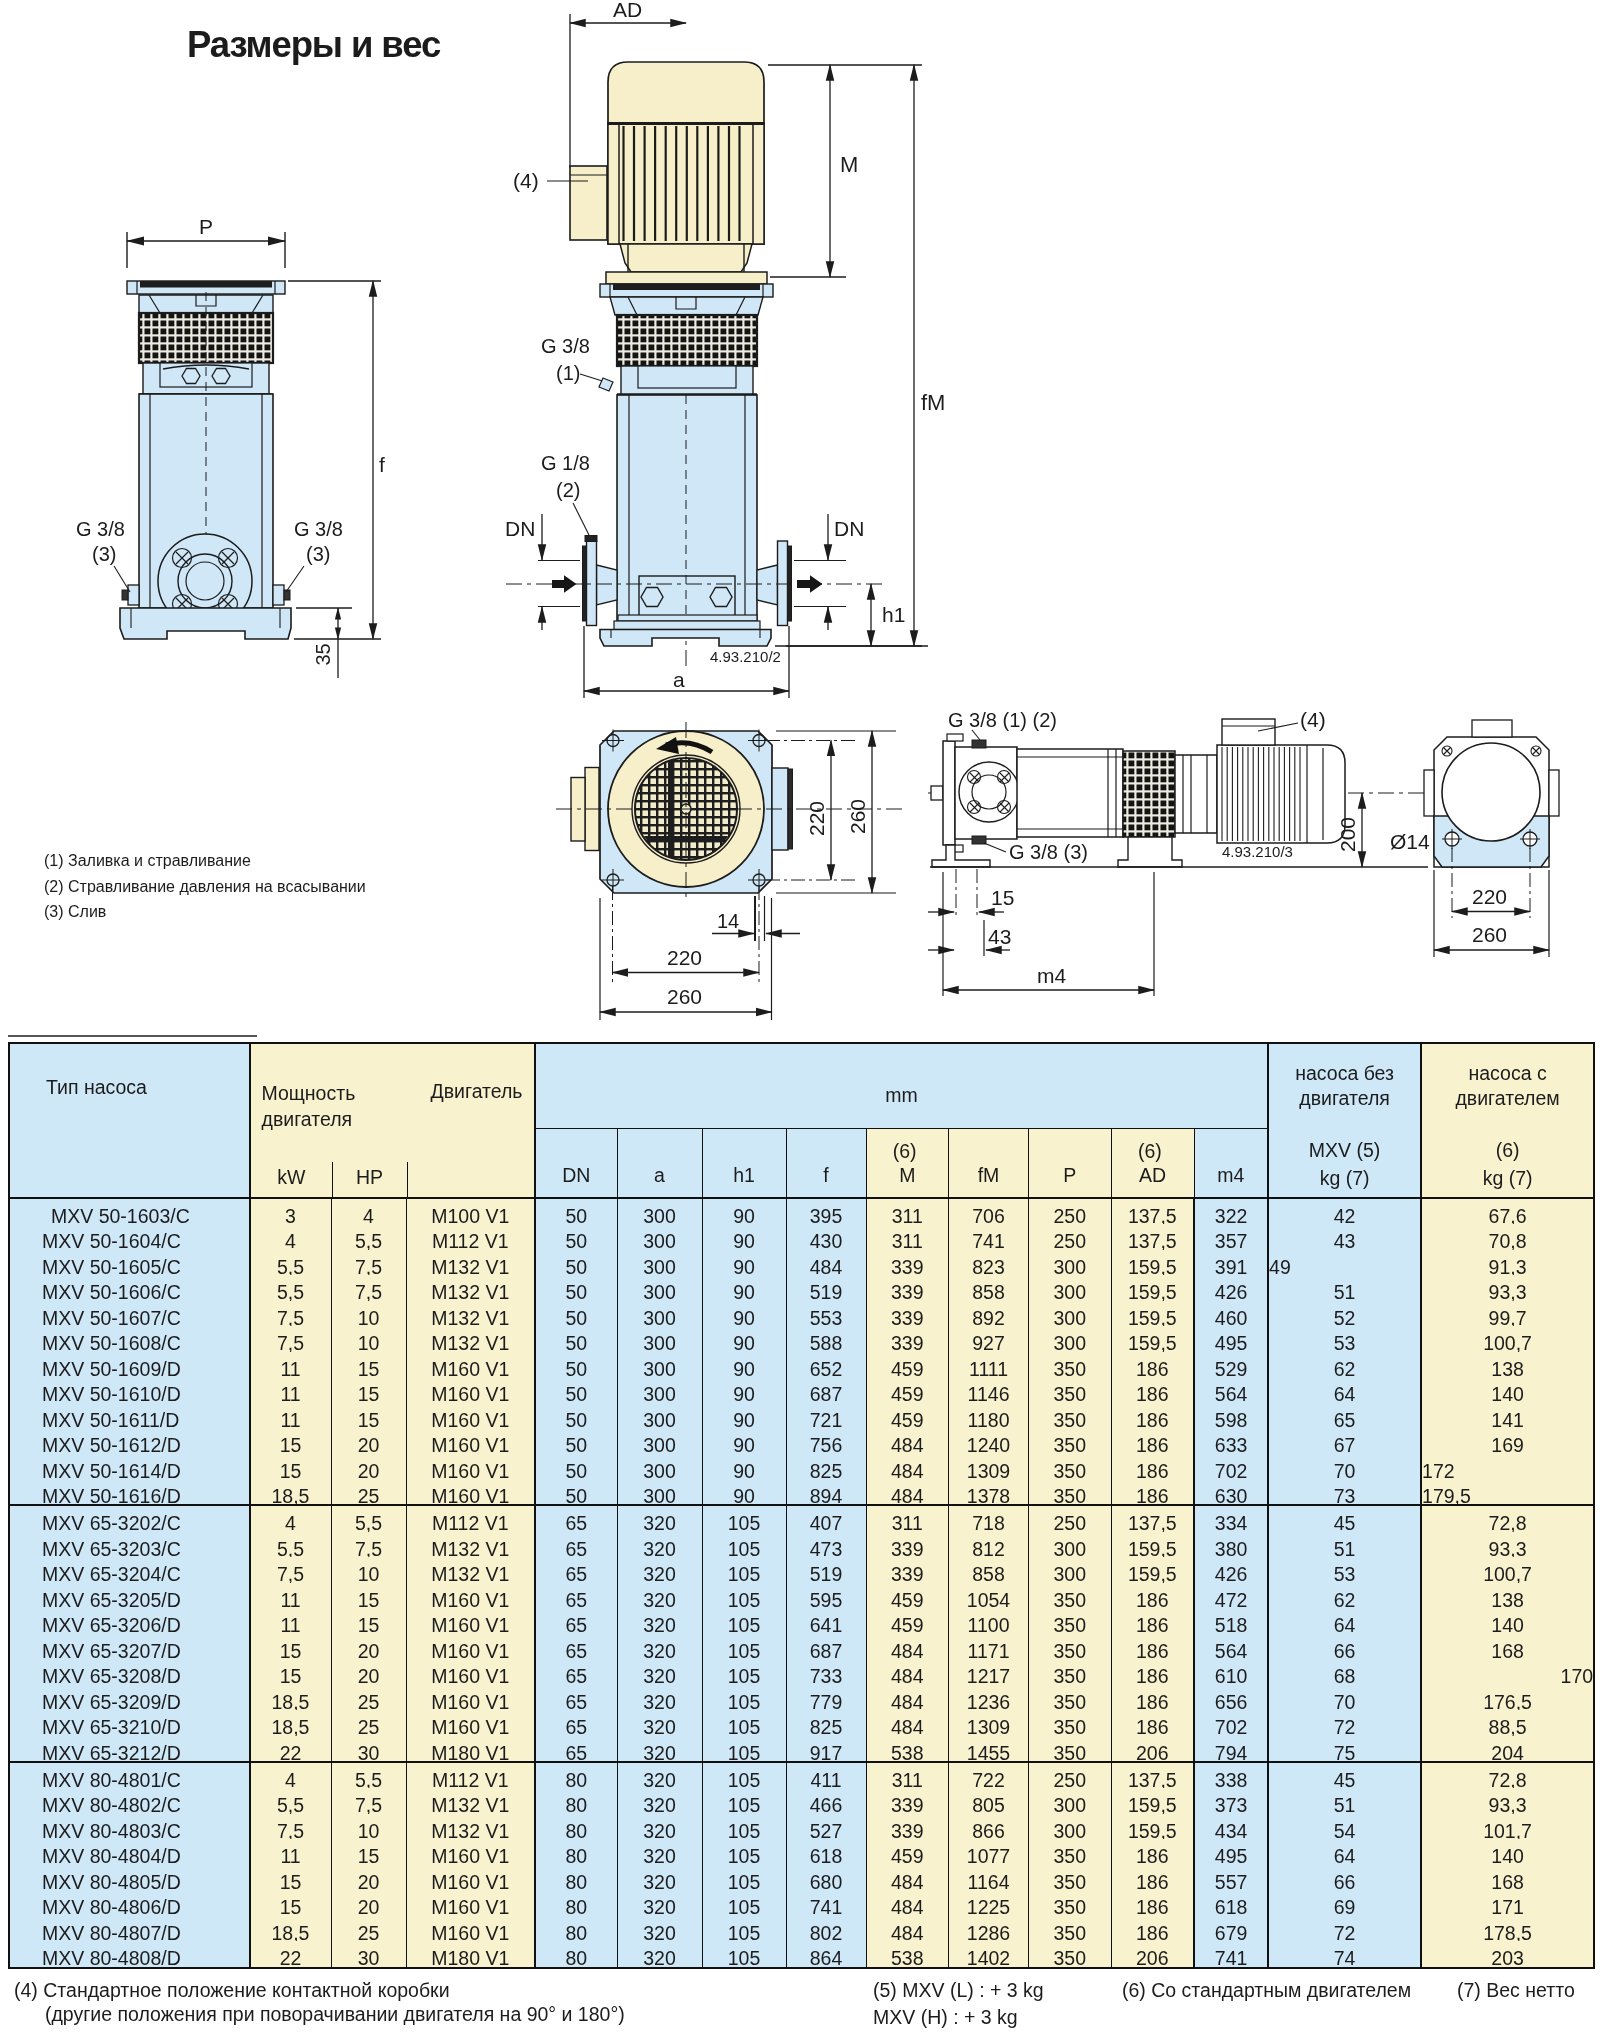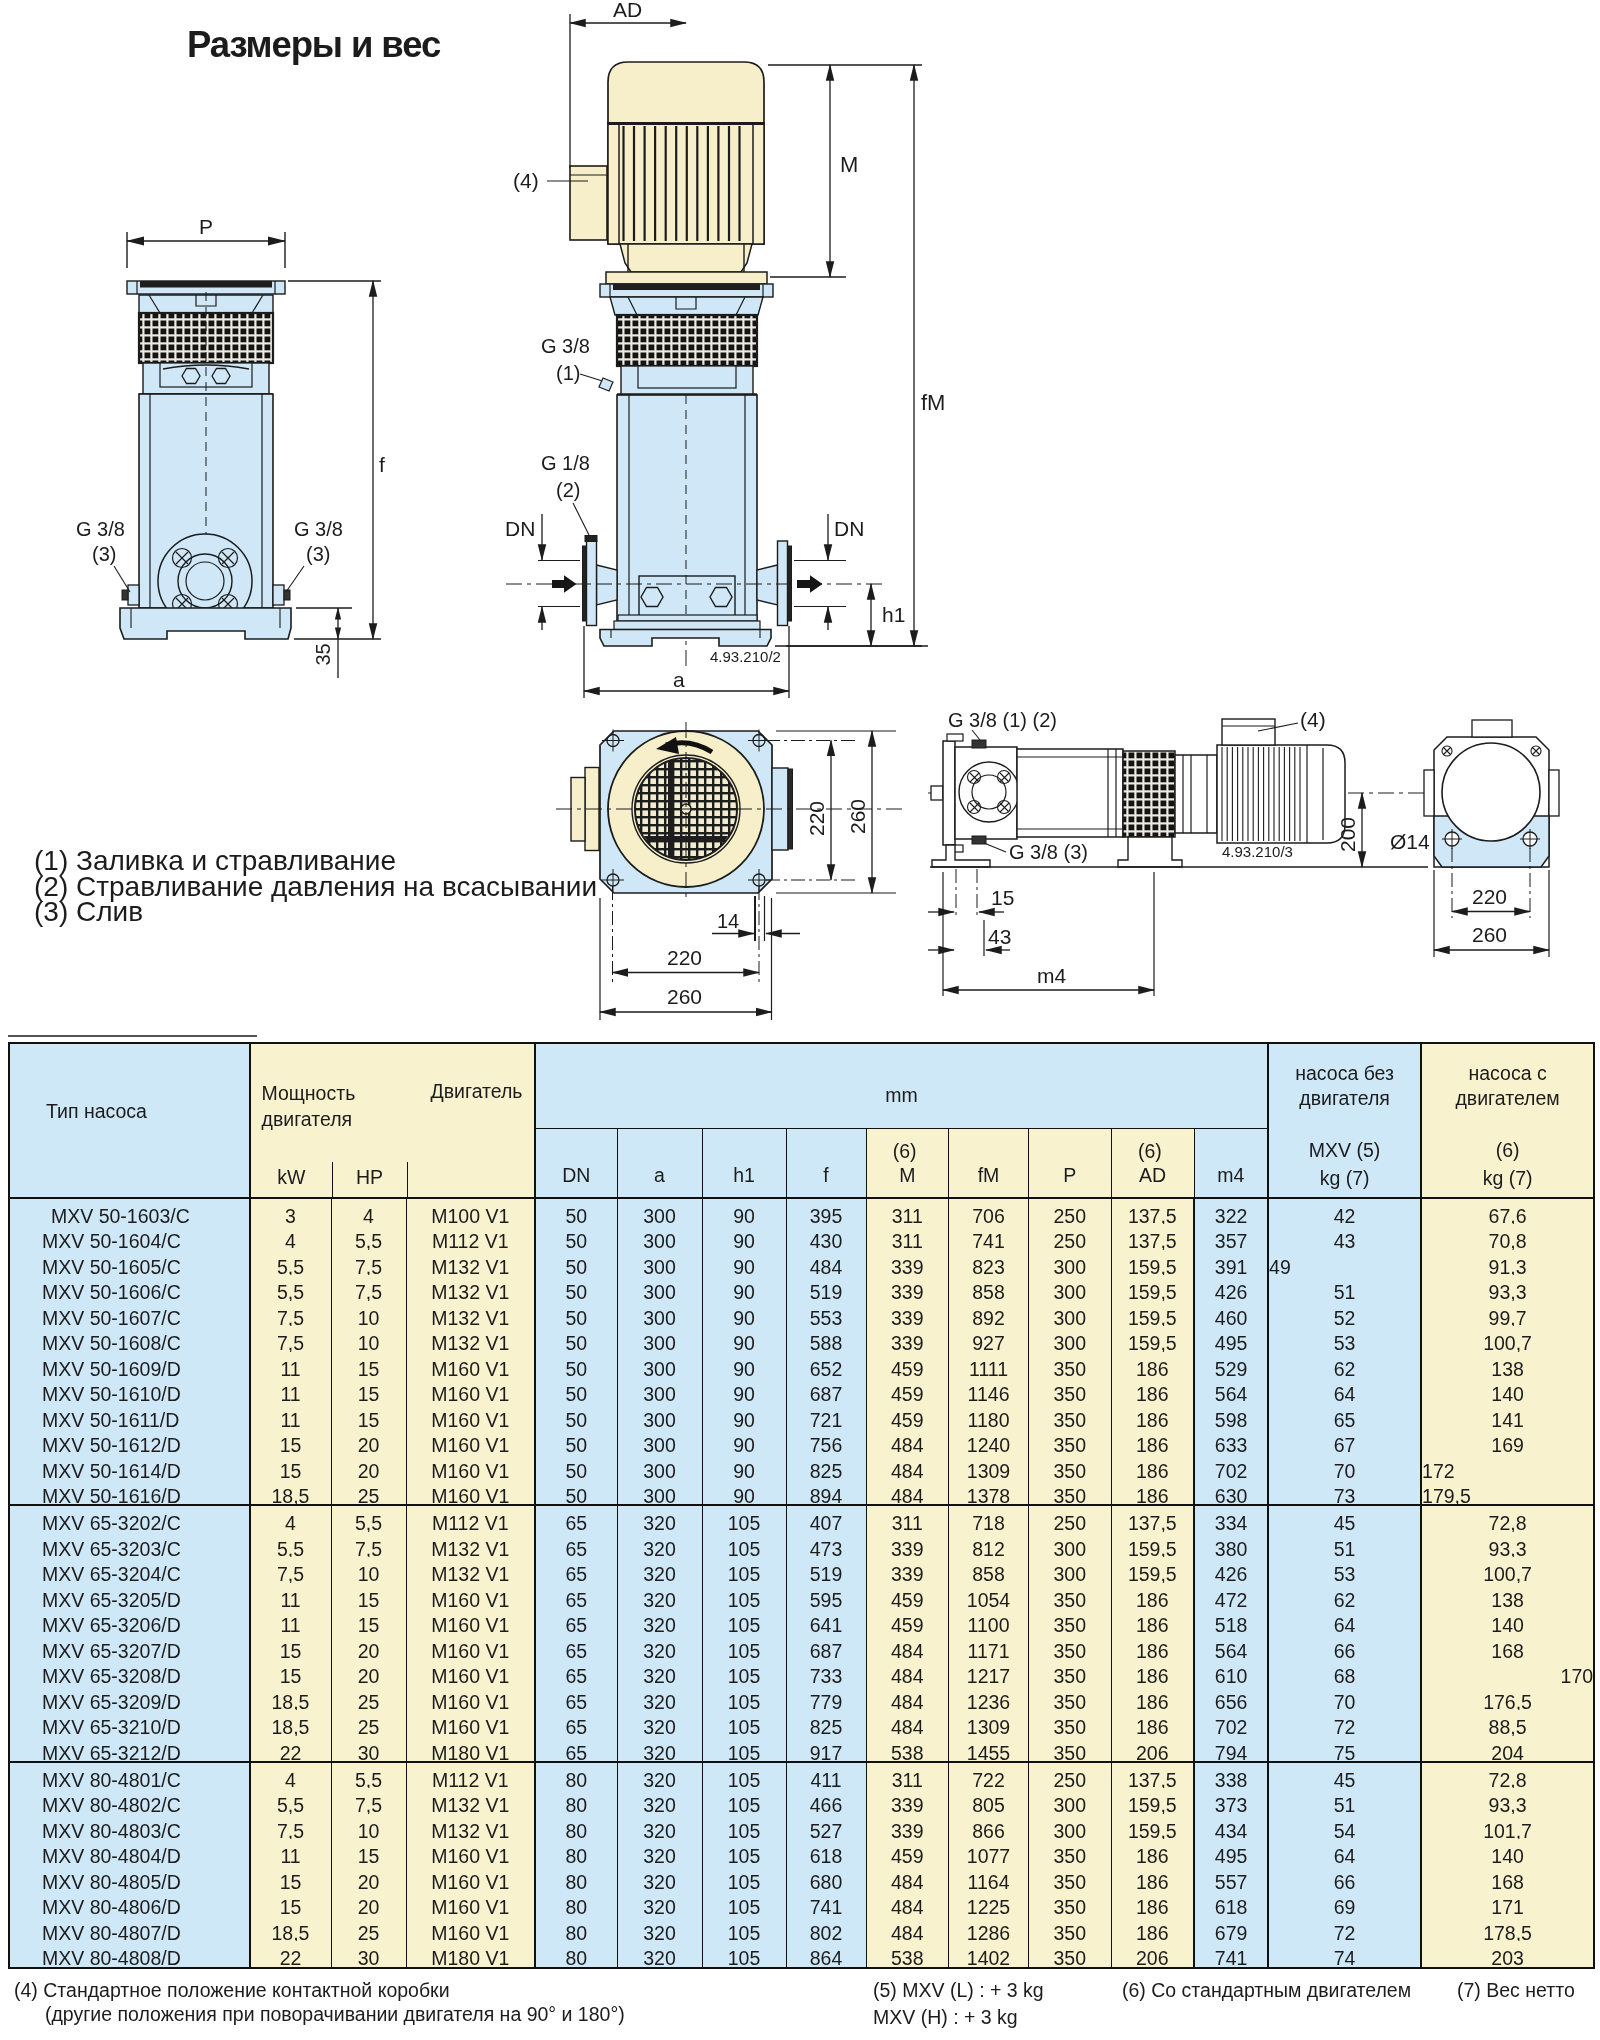--- a/index.html
+++ b/index.html
@@ -557,21 +557,21 @@
 
 <g>
         <line x1="943" y1="872" x2="943" y2="996" stroke="#1c1c1c" stroke-width="1.2"></line>
 <line x1="1154" y1="872" x2="1154" y2="996" stroke="#1c1c1c" stroke-width="1.2"></line>
 <line x1="943" y1="990" x2="1154" y2="990" stroke="#1c1c1c" stroke-width="1.3" marker-start="url(#ar)" marker-end="url(#ar)"></line>
 <text x="1037" y="983" font-size="21" fill="#1c1c1c">m4</text>
       </g>
     </g>
 </svg>
 
-<div class="abs" style="left:34px;top:848px;font-size:28px;line-height:25.5px">(1) Заливка и стравливание<br>(2) Стравливание давления на всасывании<br>(3) Слив</div>
+<div class="abs" style="left:44px;top:848px;font-size:16px;line-height:25.5px">(1) Заливка и стравливание<br>(2) Стравливание давления на всасывании<br>(3) Слив</div>
 
 <div class="abs" style="left:8px;top:1035px;width:249px;height:1.6px;background:#555"></div>
 
 <table class="abs" style="left:8px;top:1042px;width:1585px;font-size:19.5px;border:2.6px solid #111">
 <colgroup>
       <col style="width:240.5px">
       <col style="width:81.5px">
       <col style="width:75px">
       <col style="width:129px">
       <col style="width:82px">
@@ -583,21 +583,21 @@
       <col style="width:82.5px">
       <col style="width:83px">
       <col style="width:74px">
       <col style="width:153px">
       <col style="width:173px">
     </colgroup>
 
 <tbody>
       <tr style="height:85px">
 <td class="bl" rowspan="2" style="border:1.4px solid #111;border-left:2.6px solid #111;padding-left:36px;vertical-align:top">
-          <div style="margin-top:56px">Тип насоса</div>
+          <div style="margin-top:32px">Тип насоса</div>
         </td>
 <td class="cr" rowspan="2" colspan="3" style="border:1.4px solid #111;border-left:2.2px solid #111;border-right:2.6px solid #111;position:relative">
 <div class="abs" style="left:11px;top:36px;line-height:26px">Мощность<br>двигателя</div>
 <div class="abs" style="left:180px;top:36px">Двигатель</div>
 <div class="abs" style="left:81.5px;top:118px;width:1.4px;height:37.5px;background:#111"></div>
 <div class="abs" style="left:156.5px;top:118px;width:1.4px;height:37.5px;background:#111"></div>
 <div class="abs" style="left:0;top:122px;width:81.5px;text-align:center">kW</div>
 <div class="abs" style="left:81.5px;top:122px;width:75px;text-align:center">HP</div>
 </td>
 <td class="bl" colspan="9" style="border:1.4px solid #111;text-align:center;vertical-align:middle;padding-top:20px">mm</td>

